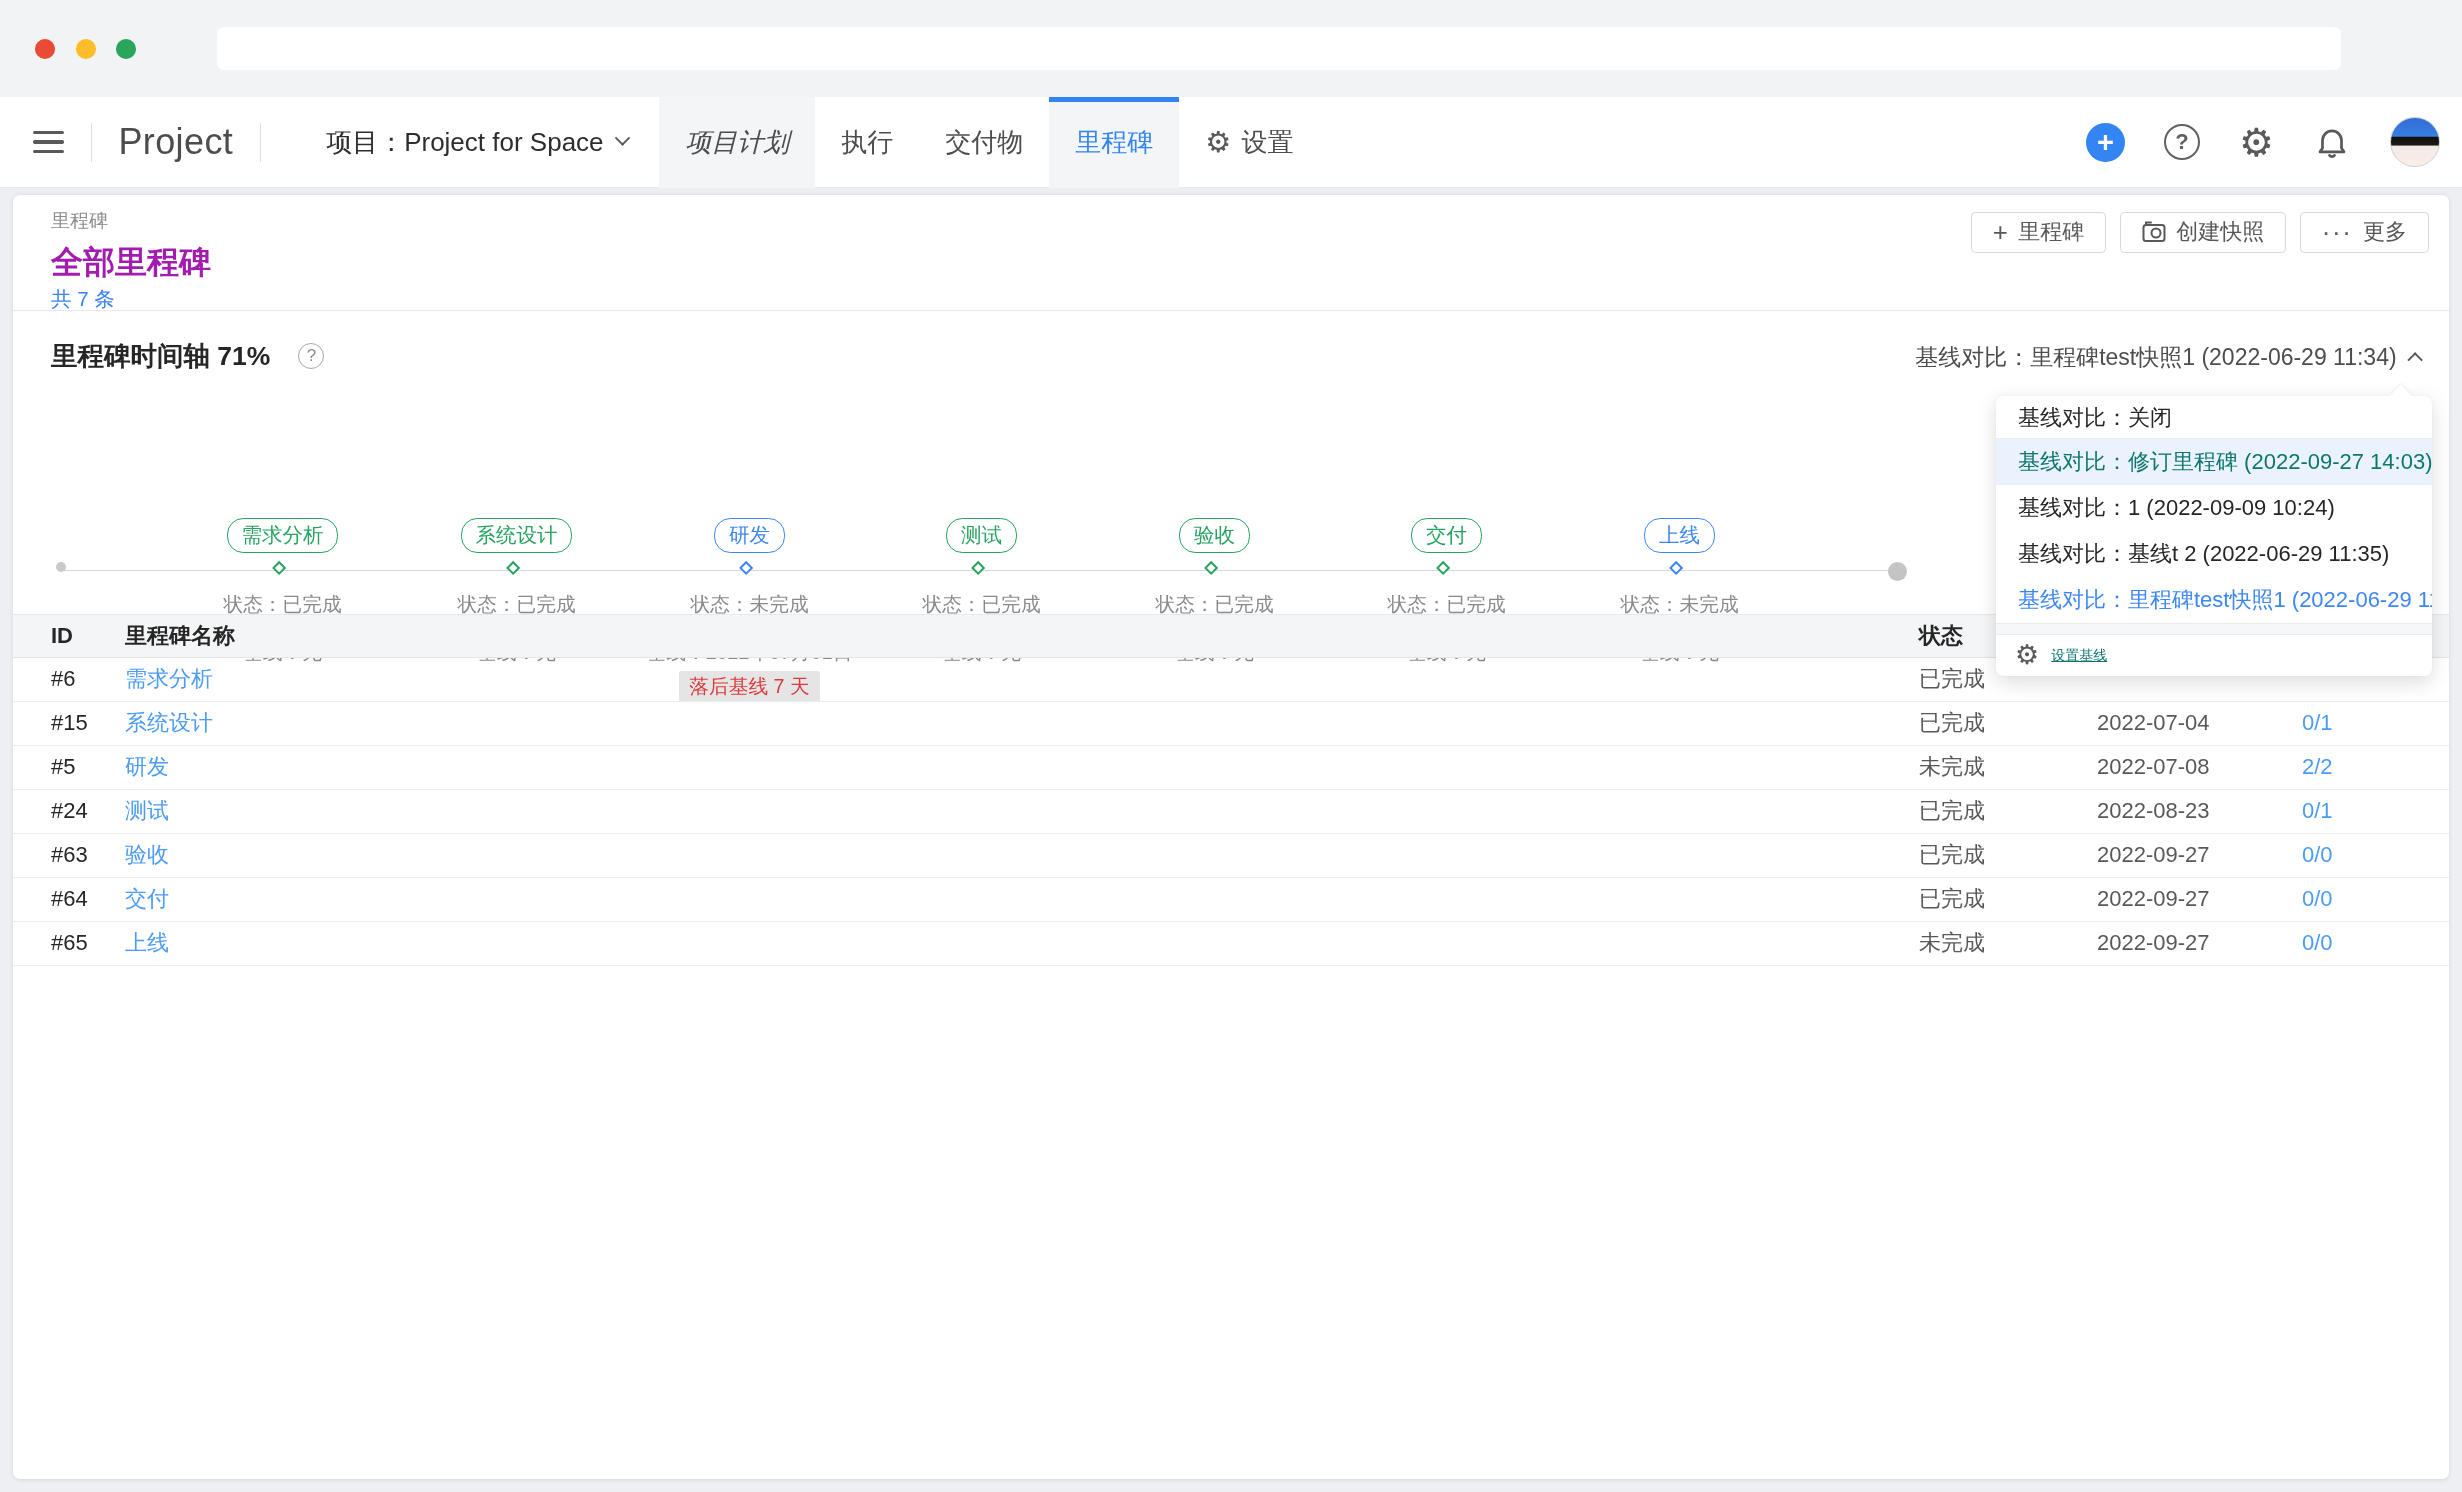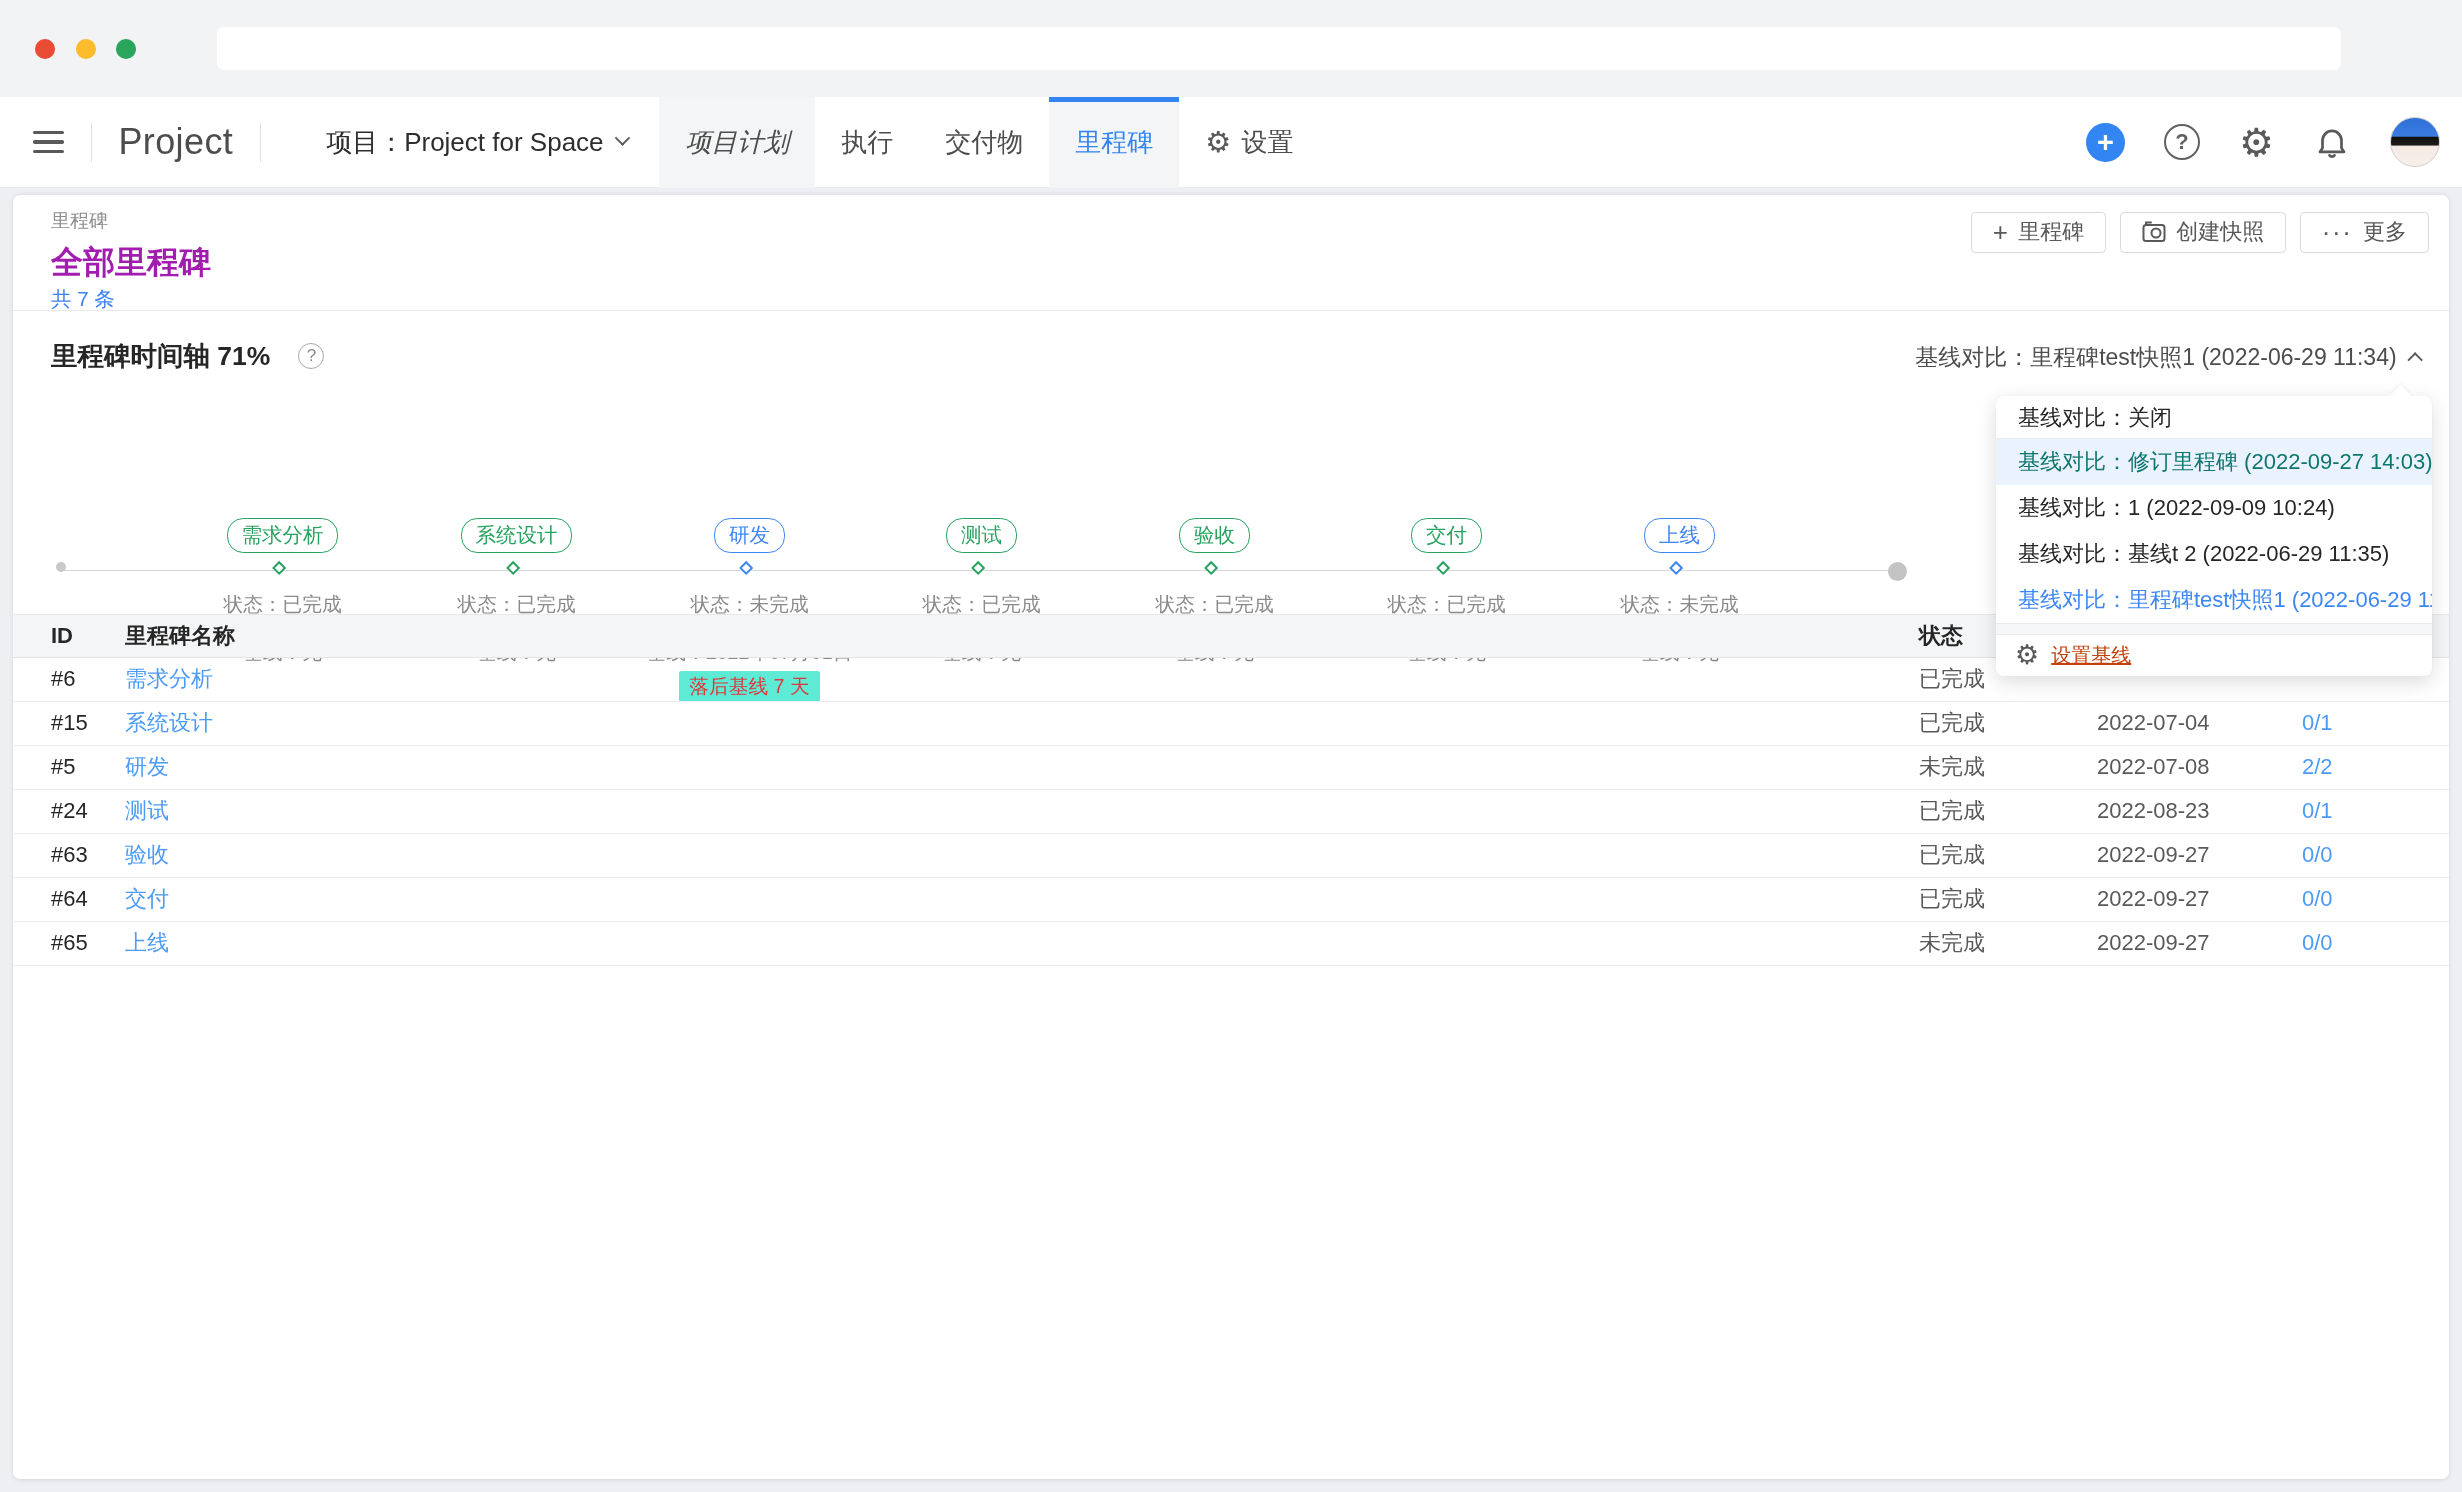--- a/index.html
+++ b/index.html
@@ -85,21 +85,21 @@
   .diamond { position:absolute; top:252px; width:10.3px; height:10.3px; background:#fff; transform:rotate(45deg); }
   .diamond.g { border:2.6px solid #27a35f; }
   .diamond.b { border:2.6px solid #3d87f5; }
 
   .milestone { position:absolute; top:207px; width:291px; text-align:center; }
   .m-pill { display:inline-block; border-radius:16.2px; padding:2.6px 13.7px; font-size:20.5px;
             background:#fff; cursor:pointer; }
   .m-pill.g { border:1.7px solid #27a35f; color:#27a35f; }
   .m-pill.b { border:1.7px solid #3d87f5; color:#3d87f5; }
   .m-info { margin-top:39px; font-size:19.7px; color:#8a8a8a; line-height:24px; }
-  .delay-badge { display:inline-block; margin-top:6.8px; background:#5eead4; color:#dc3a3a;
+  .delay-badge { display:inline-block; margin-top:6.8px; background:#e5e5e5; color:#dc3a3a;
                  font-size:19.7px; padding:3.4px 10.3px; border-radius:2.6px; }
 
   
   .mtable { position:absolute; left:0; right:0; top:419px; }
   .trow { display:flex; align-items:center; height:44px; border-bottom:0.9px solid #ececec; font-size:22px; }
   .thead { background:#f4f5f6; border-top:0.9px solid #e8e8e8; border-bottom:0.9px solid #e4e4e4;
            font-weight:bold; color:#262626; }
   .col-id { width:112px; padding-left:38px; }
   .col-name { flex:1; }
   .col-status { width:178px; }
@@ -116,21 +116,21 @@
               transform:rotate(45deg); box-shadow:-1.7px -1.7px 2.6px rgba(0,0,0,.04); }
   .dd-item { height:46px; line-height:46px; padding:0 22px; font-size:22px; color:#262626;
              cursor:pointer; white-space:nowrap; overflow:hidden; }
   .dd-item.first { height:43px; line-height:43px; border-bottom:0.9px solid #ececec; border-radius:6.8px 6.8px 0 0; }
   .dd-item.hl  { background:#e9f2fd; color:#0f766e; }
   .dd-item.sel { color:#3d87f5; }
   .dd-gap { height:12px; background:#f6f7f8; border-top:0.9px solid #ebebeb; border-bottom:0.9px solid #ebebeb; }
   .dd-footer { height:41px; display:flex; align-items:center; gap:12px; padding:0 19px;
                cursor:pointer; border-radius:0 0 6.8px 6.8px; }
   .dd-footer .gearglyph { font-size:27px; color:#595959; line-height:1; }
-  .dd-footer .dd-set-label { font-size:20px; color:#c2410c; text-decoration:underline; }
+  .dd-footer .dd-set-label { font-size:14px; color:#0f766e; text-decoration:underline; }
 </style>
 </head>
 <body>
 
 <div class="chrome">
   <span class="tl red"></span>
   <span class="tl yel"></span>
   <span class="tl grn"></span>
   <input class="addr" value="" style="">
 </div>

